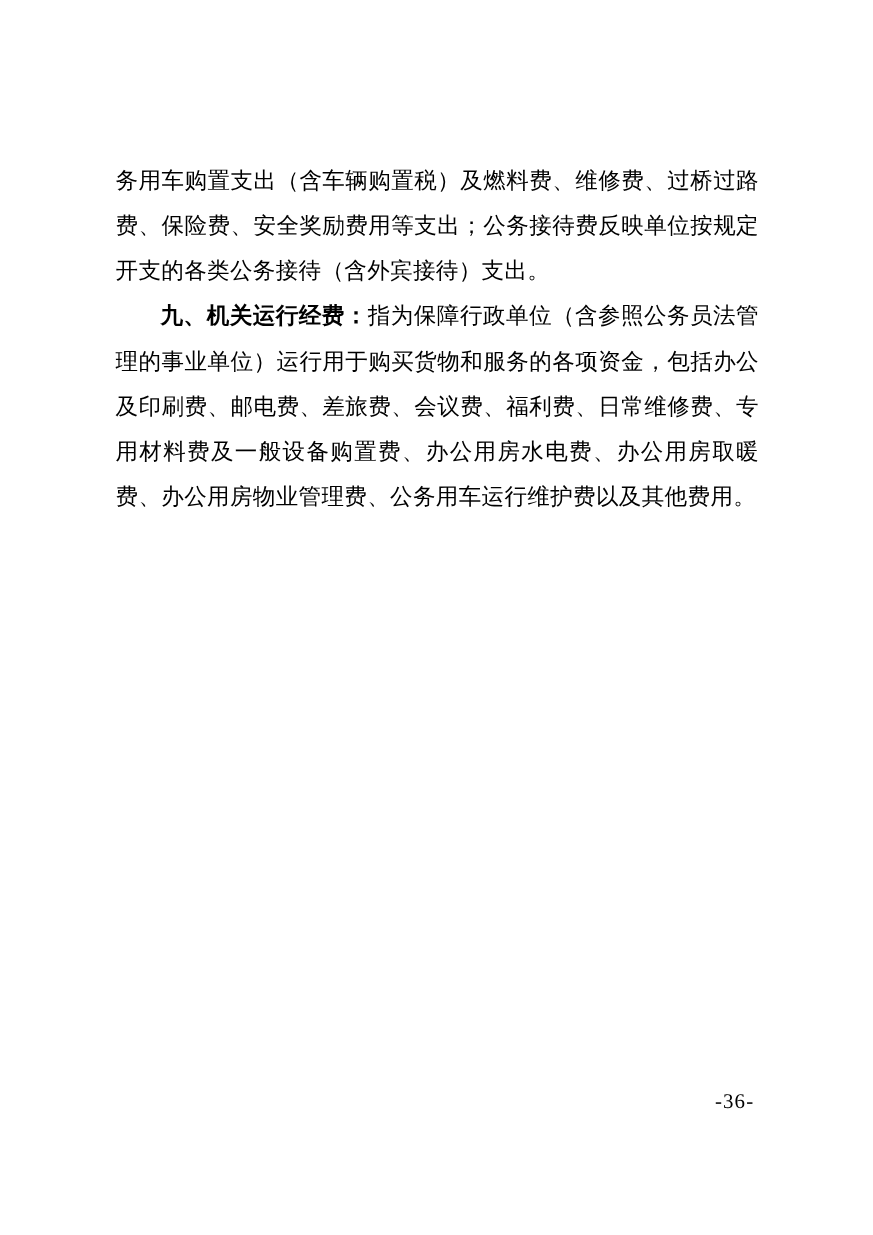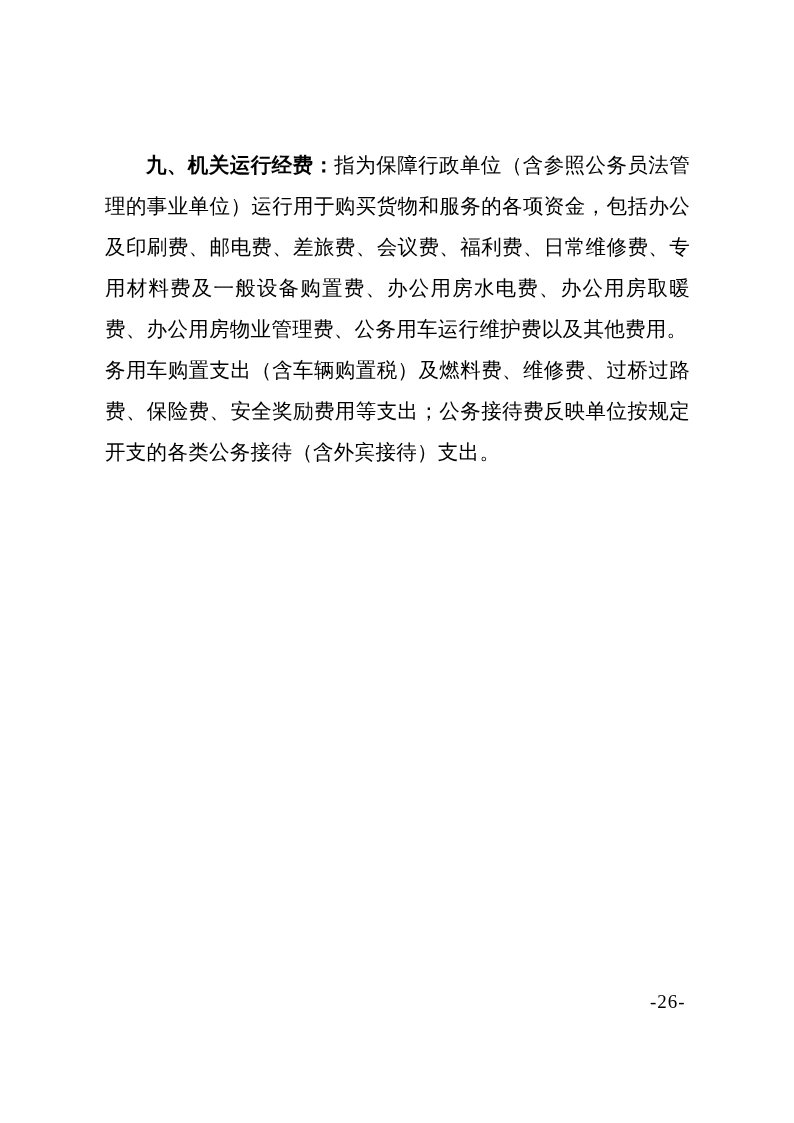--- a/index.html
+++ b/index.html
@@ -44,17 +44,17 @@
     font-size: 19px;
     letter-spacing: 1px;
     color: #000000;
   }
 </style>
 </head>
 <body>
 
 <div class="page">
   <div class="content">
+    <p class="para">务用车购置支出（含车辆购置税）及燃料费、维修费、过桥过路费、保险费、安全奖励费用等支出；公务接待费反映单位按规定开支的各类公务接待（含外宾接待）支出。</p>
     <p class="para indent"><span class="lead-bold">九、机关运行经费：</span><span>指为保障行政单位（含参照公务员法管理的事业单位）运行用于购买货物和服务的各项资金，包括办公及印刷费、邮电费、差旅费、会议费、福利费、日常维修费、专用材料费及一般设备购置费、办公用房水电费、办公用房取暖费、办公用房物业管理费、公务用车运行维护费以及其他费用。</span></p>
-    <p class="para">务用车购置支出（含车辆购置税）及燃料费、维修费、过桥过路费、保险费、安全奖励费用等支出；公务接待费反映单位按规定开支的各类公务接待（含外宾接待）支出。</p>
   </div>
-  <div class="page-number">-26-</div>
+  <div class="page-number">-36-</div>
 </div>
 
 </body></html>

